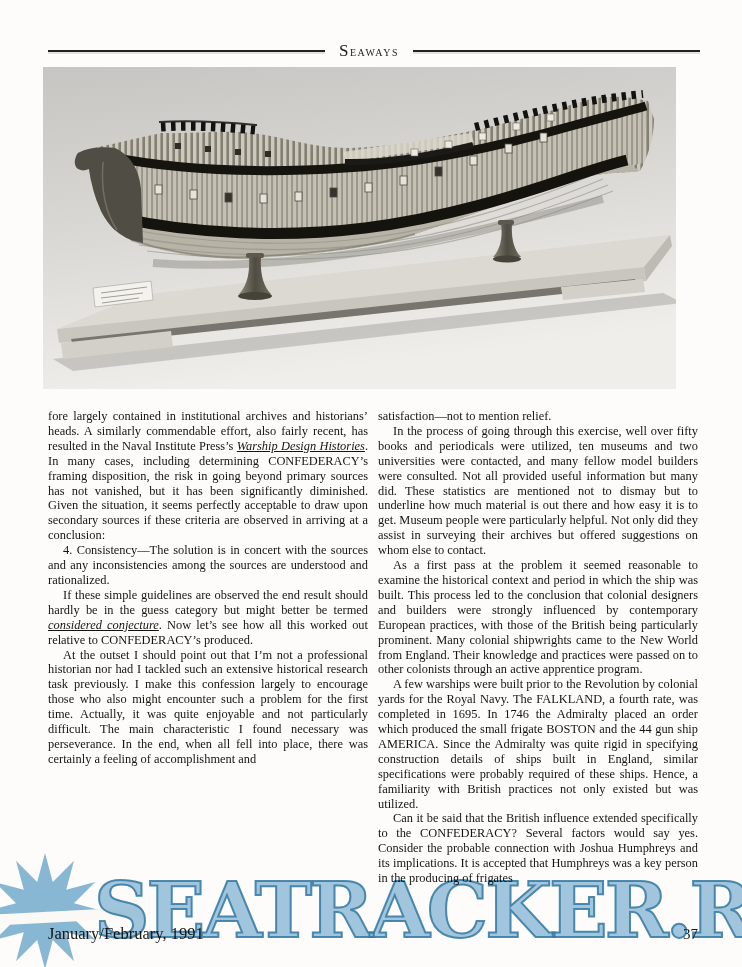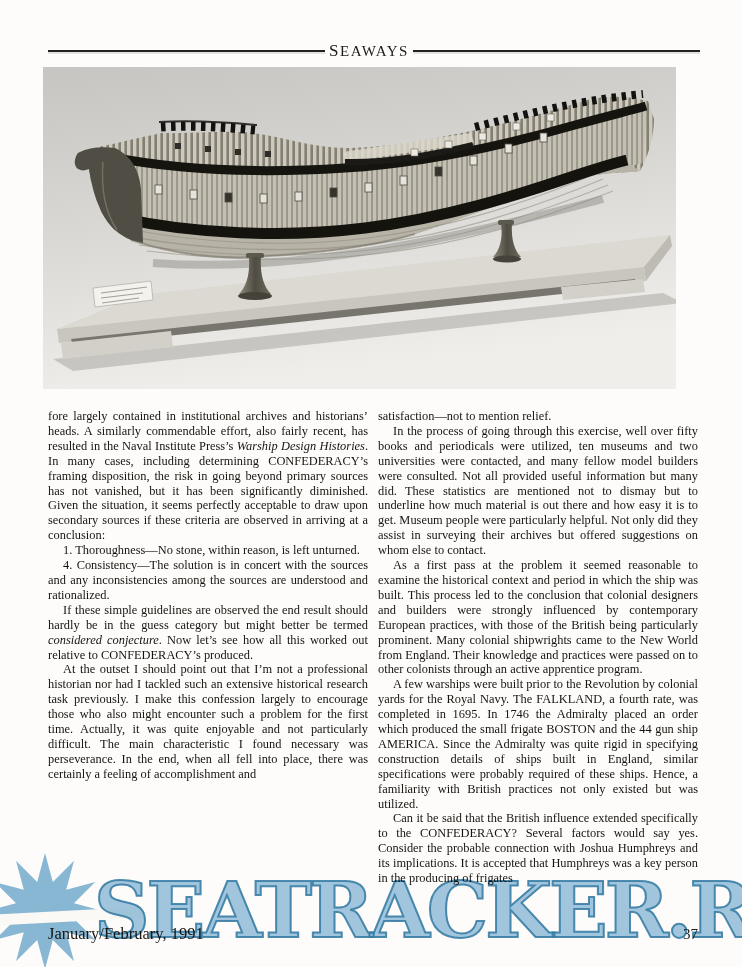--- a/index.html
+++ b/index.html
@@ -5,31 +5,31 @@
   html,body{margin:0;padding:0;background:#e9e9e9;}
   .page{position:relative;width:742px;height:967px;background:#fdfcfa;overflow:hidden;
         font-family:"Liberation Serif",serif;color:#17150f;}
   
   .rule{position:absolute;top:50px;height:2px;background:#22211e;box-shadow:0 2px 0 rgba(0,0,0,0.10);}
   .rule-left{left:48px;width:277px;}
   .rule-right{left:413px;width:287px;}
   .masthead{position:absolute;top:41px;left:325px;width:88px;text-align:center;
             letter-spacing:1.5px;color:#1c1b17;white-space:nowrap;}
   .masthead .initial{font-size:17px;}
-  .masthead .rest{font-size:15px;}
+  .masthead .rest{font-size:10px;}
   
   .photo{position:absolute;left:43px;top:67px;width:633px;height:322px;margin:0;}
   .photo svg{display:block;width:100%;height:100%;}
   
   .columns{position:absolute;left:48px;top:409px;width:650px;display:flex;gap:10px;}
   .col{width:320px;font-size:12.4px;line-height:14.9px;text-align:justify;
        text-justify:inter-word;color:#16140e;}
   .col p{margin:0;text-indent:15px;}
   .col p.noindent{text-indent:0;}
-  .it{font-style:italic;}
+  .it{font-style:italic;text-decoration:underline;}
   
   .footer-issue{position:absolute;left:48px;top:924px;font-size:16.5px;color:#1b1a15;}
   .footer-page{position:absolute;right:44px;top:926px;font-size:15px;color:#1b1a15;}
   
   .wm-sun{position:absolute;left:-18px;top:852px;mix-blend-mode:multiply;pointer-events:none;}
   .wm-text{position:absolute;left:94px;top:872px;font-family:"DejaVu Serif",serif;font-weight:bold;
            font-size:77px;line-height:1;letter-spacing:-3px;white-space:nowrap;
            color:rgba(136,184,216,0.78);-webkit-text-stroke:2px rgba(53,125,168,0.88);
            mix-blend-mode:multiply;pointer-events:none;}
 </style>
@@ -150,21 +150,20 @@
         <rect x="455" y="153" width="16" height="5" rx="2" fill="#5c594e"></rect>
         <path d="M458,157 L469,157 C468,171 471,183 478,190 L450,190 C457,183 460,171 458,157 Z" fill="url(#pedg)"></path>
         <ellipse cx="464" cy="192" rx="14" ry="3.5" fill="#45423a"></ellipse>
       </g>
     </svg>
   </figure>
 
   <main class="columns">
     <div class="col" id="col-left">
         <p class="noindent"><span>fore largely contained in institutional archives and historians’ heads. A similarly commendable effort, also fairly recent, has resulted in the Naval Institute Press’s </span><span class="it">Warship Design Histories</span><span>. In many cases, including determining CONFEDERACY’s framing disposition, the risk in going beyond primary sources has not vanished, but it has been significantly diminished. Given the situation, it seems perfectly acceptable to draw upon secondary sources if these criteria are observed in arriving at a conclusion:</span></p>
-        <p><span>1. Thoroughness—No stone, within reason, is left unturned.</span></p>
         <p><span>4. Consistency—The solution is in concert with the sources and any inconsistencies among the sources are understood and rationalized.</span></p>
         <p><span>If these simple guidelines are observed the end result should hardly be in the guess category but might better be termed </span><span class="it">considered conjecture</span><span>. Now let’s see how all this worked out relative to CONFEDERACY’s produced.</span></p>
         <p><span>At the outset I should point out that I’m not a professional historian nor had I tackled such an extensive historical research task previously. I make this confession largely to encourage those who also might encounter such a problem for the first time. Actually, it was quite enjoyable and not particularly difficult. The main characteristic I found necessary was perseverance. In the end, when all fell into place, there was certainly a feeling of accomplishment and</span></p>
       </div>
     <div class="col" id="col-right">
         <p class="noindent"><span>satisfaction—not to mention relief.</span></p>
         <p><span>In the process of going through this exercise, well over fifty books and periodicals were utilized, ten museums and two universities were contacted, and many fellow model builders were consulted. Not all provided useful information but many did. These statistics are mentioned not to dismay but to underline how much material is out there and how easy it is to get. Museum people were particularly helpful. Not only did they assist in surveying their archives but offered suggestions on whom else to contact.</span></p>
         <p><span>As a first pass at the problem it seemed reasonable to examine the historical context and period in which the ship was built. This process led to the conclusion that colonial designers and builders were strongly influenced by contemporary European practices, with those of the British being particularly prominent. Many colonial shipwrights came to the New World from England. Their knowledge and practices were passed on to other colonists through an active apprentice program.</span></p>
         <p><span>A few warships were built prior to the Revolution by colonial yards for the Royal Navy. The FALKLAND, a fourth rate, was completed in 1695. In 1746 the Admiralty placed an order which produced the small frigate BOSTON and the 44 gun ship AMERICA. Since the Admiralty was quite rigid in specifying construction details of ships built in England, similar specifications were probably required of these ships. Hence, a familiarity with British practices not only existed but was utilized.</span></p>
         <p><span>Can it be said that the British influence extended specifically to the CONFEDERACY? Several factors would say yes. Consider the probable connection with Joshua Humphreys and its implications. It is accepted that Humphreys was a key person in the producing of frigates</span></p>

